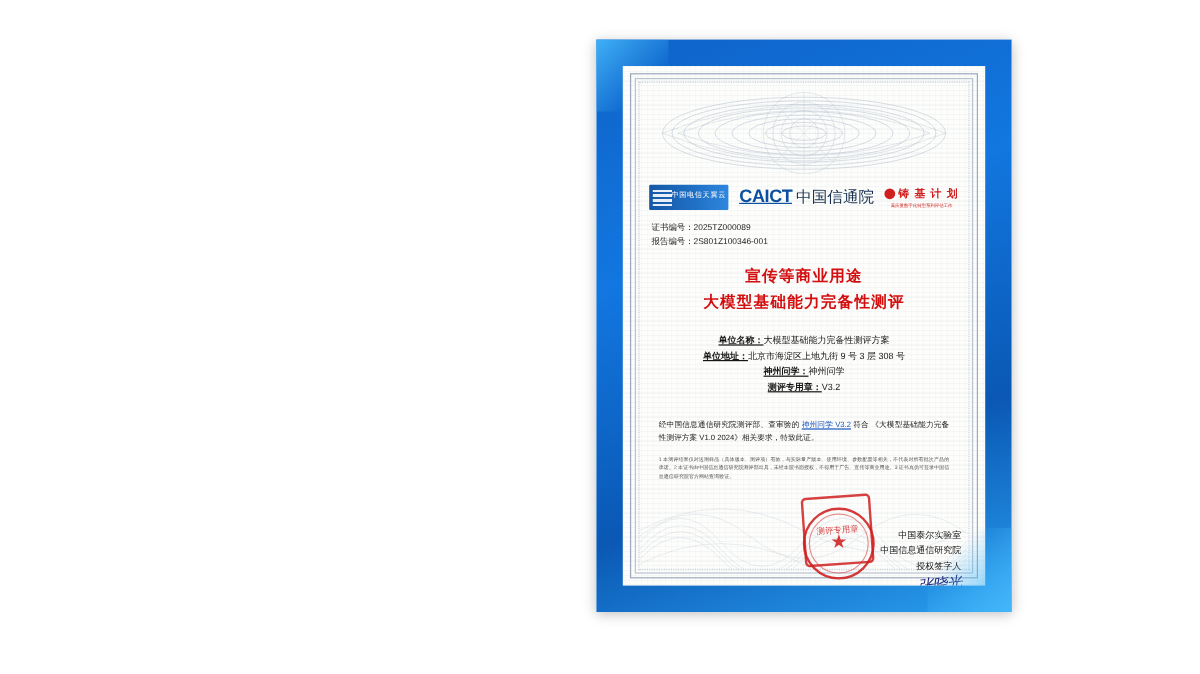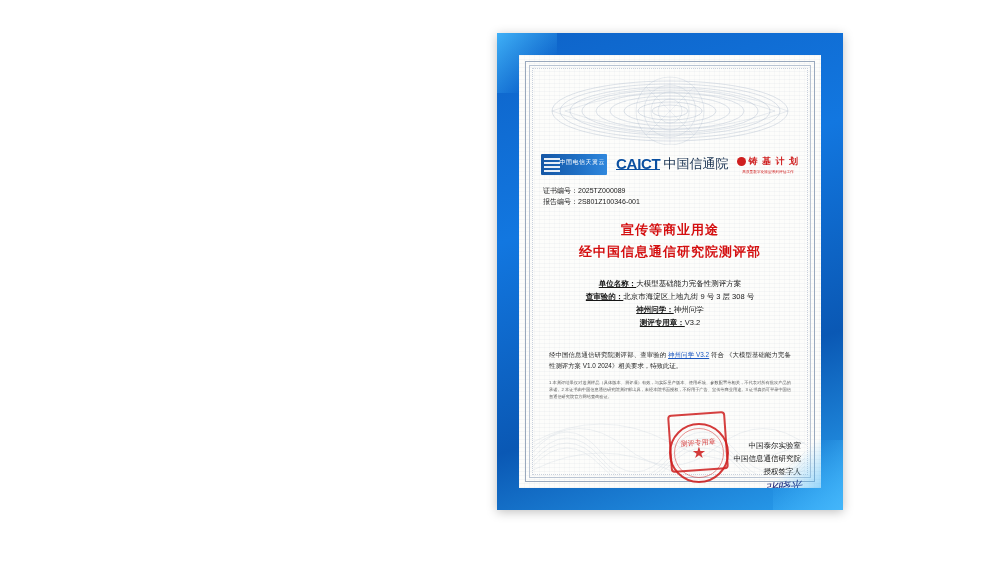--- a/index.html
+++ b/index.html
@@ -425,29 +425,29 @@
           <div class="serial-line">
             <span>证书编号：</span><span>2025TZ000089</span>
           </div>
           <div class="serial-line">
             <span>报告编号：</span><span>2S801Z100346-001</span>
           </div>
         </div>
 
         <div class="titles">
           <div class="title-main">宣传等商业用途</div>
-          <div class="title-sub">经中国信息通信研究院测评部</div>
+          <div class="title-sub">大模型基础能力完备性测评</div>
         </div>
 
         <div class="info">
           <div class="info-line">
             <span class="info-label">单位名称：</span><span>大模型基础能力完备性测评方案</span>
           </div>
           <div class="info-line">
-            <span class="info-label">查审验的：</span><span>北京市海淀区上地九街 9 号 3 层 308 号</span>
+            <span class="info-label">单位地址：</span><span>北京市海淀区上地九街 9 号 3 层 308 号</span>
           </div>
           <div class="info-line">
             <span class="info-label">神州问学：</span><span>神州问学</span>
           </div>
           <div class="info-line">
             <span class="info-label">测评专用章：</span><span>V3.2</span>
           </div>
         </div>
 
         <div class="statement">

